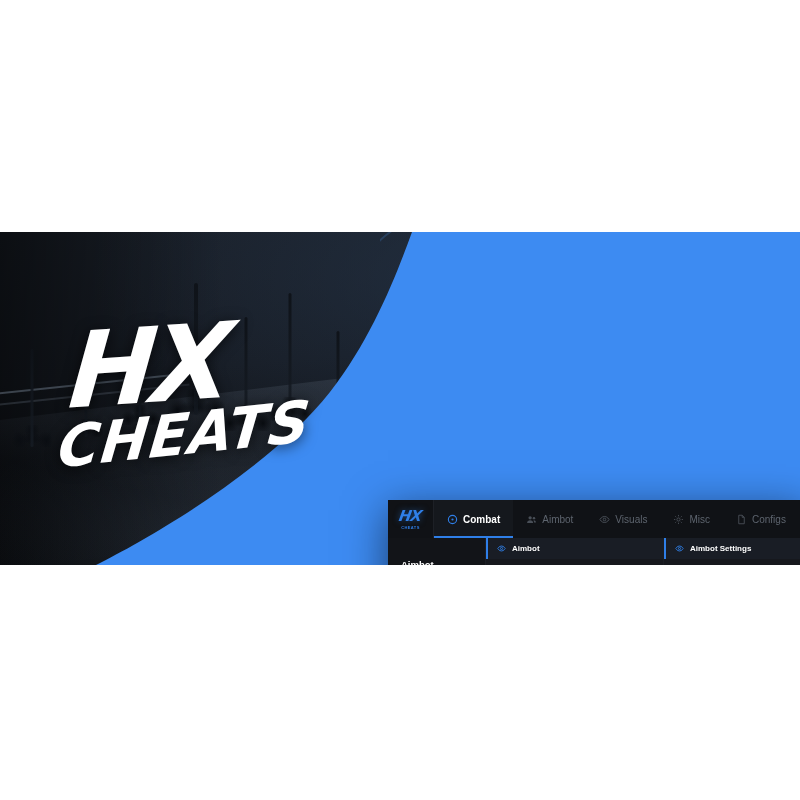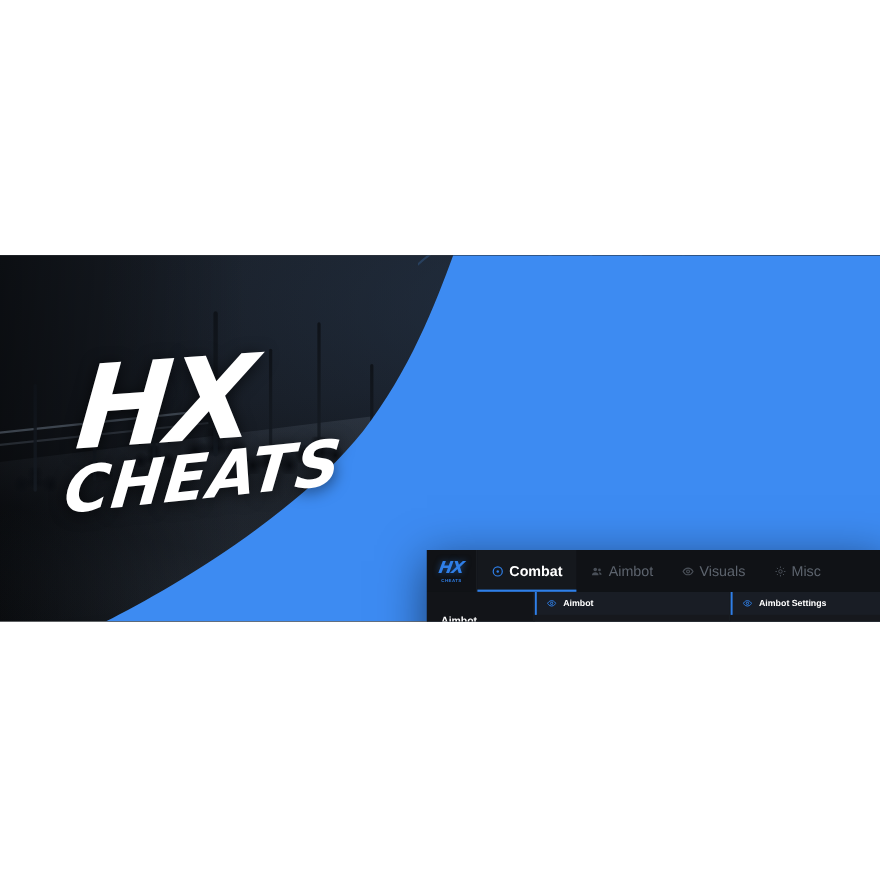--- a/index.html
+++ b/index.html
@@ -161,21 +161,21 @@
     display:block;
     font-size: 4px; font-weight:700; letter-spacing:0.4px;
     color:#2f7fe8; text-align:center; margin-top:1px;
   }
 
   .tabs { display: flex; align-items: stretch; flex: 1; min-width: 0; }
   .tab {
     position: relative;
     display: flex; align-items: center; gap: 5px;
     padding: 0 13px;
-    font-size: 13px;
+    font-size: 10px;
     color: #5d646e;
     white-space: nowrap;
     cursor: pointer;
   }
   .tab .tico { display:inline-flex; width:11px; height:11px; opacity:0.75; }
   .tab.active { color: #ffffff; font-weight: 700; background: #15181d; }
   .tab.active .tico { opacity: 1; }
   .tab.active::after {
     content:"";
     position:absolute; left:0; right:0; bottom:0; height:2px;
@@ -338,20 +338,29 @@
           <div class="tab">
             <span class="tico">
               <svg viewBox="0 0 16 16" fill="none" stroke="#5d646e" stroke-width="1.3">
                 <circle cx="8" cy="8" r="2.3"></circle>
                 <path d="M8 1.4v2M8 12.6v2M1.4 8h2M12.6 8h2M3.3 3.3l1.4 1.4M11.3 11.3l1.4 1.4M12.7 3.3l-1.4 1.4M4.7 11.3l-1.4 1.4"></path>
               </svg>
             </span>
             <span>Misc</span>
           </div>
 
+          <div class="tab">
+            <span class="tico">
+              <svg viewBox="0 0 16 16" fill="none" stroke="#5d646e" stroke-width="1.3">
+                <path d="M4 1.8h5l3 3v9.4H4z"></path>
+                  <path d="M9 1.8v3h3"></path>
+              </svg>
+            </span>
+            <span>Configs</span>
+          </div>
 
           <div class="tab clipped">
             
           </div>
         </div>
       </div>
 
       <div class="menu-body">
 
         <div class="side">

